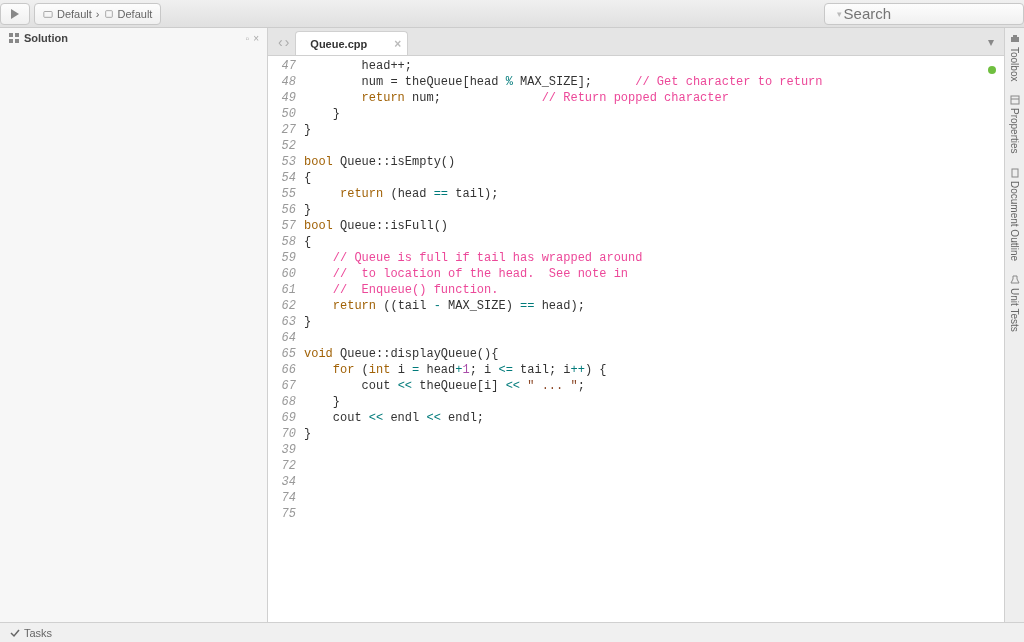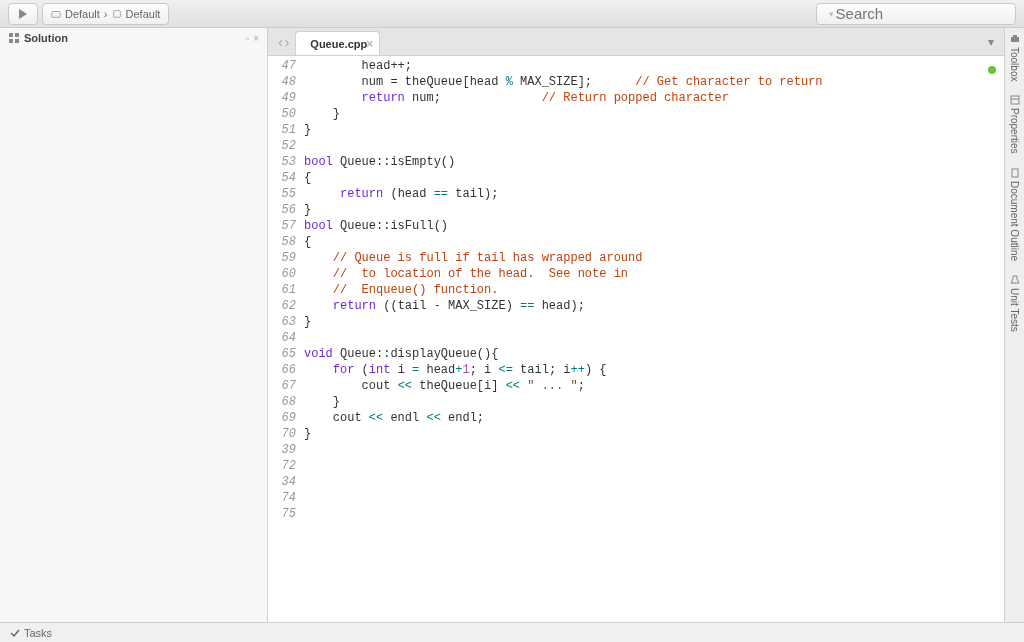--- a/index.html
+++ b/index.html
@@ -1,45 +1,45 @@
 <!DOCTYPE html>
 <html><head>
 <meta charset="utf-8">
 <style>
 * { margin: 0; padding: 0; box-sizing: border-box; }
 body { font-family: -apple-system, "Helvetica Neue", Arial, sans-serif; font-size: 12px; background: #e8e8e8; width: 1024px; height: 642px; overflow: hidden; }
-.toolbar { height: 28px; background: linear-gradient(#f0f0f0, #e0e0e0); border-bottom: 1px solid #ccc; display: flex; align-items: center; padding: 0 8px; gap: 4px; }
+.toolbar { height: 28px; background: linear-gradient(#f0f0f0, #e0e0e0); border-bottom: 1px solid #ccc; display: flex; align-items: center; padding: 0 0; gap: 4px; }
 .play-btn { width: 30px; height: 22px; background: linear-gradient(#fdfdfd,#f0f0f0); border: 1px solid #c8c8c8; border-radius: 4px; display:flex; align-items:center; justify-content:center; }
 .play-btn svg { width:12px; height:12px; }
 .crumb-box { height: 22px; background: linear-gradient(#fdfdfd,#f0f0f0); border:1px solid #c8c8c8; border-radius:4px; display:flex; align-items:center; padding:0 8px; gap:4px; color:#666; font-size:11px; }
 .center-box { flex:0 0 290px; height:22px; background:linear-gradient(#fdfdfd,#f0f0f0); border:1px solid #c8c8c8; border-radius:4px; display:flex; align-items:center; padding:0 8px; color:#666; font-size:11px; margin-left:auto; margin-right:auto; }
 .center-box svg { width:12px; height:12px; margin-right:6px; fill:#999; }
 .search-box { width:200px; height:22px; background:linear-gradient(#fdfdfd,#f0f0f0); border:1px solid #c8c8c8; border-radius:4px; display:flex; align-items:center; padding:0 8px; margin-left:auto; }
 .search-box input { border:none; outline:none; background:transparent; flex:1; font-size:15px; color:#666; }
 .search-box svg { width:12px; height:12px; fill:#999; margin-right:4px; }
 .main { display:flex; height: calc(100% - 28px - 20px); }
 .sidebar-left { width:268px; background:#f7f7f7; border-right:1px solid #d0d0d0; }
 .panel-header { padding:4px 8px; font-size:11px; color:#444; display:flex; align-items:center; gap:4px; }
 .panel-header svg { width:12px; height:12px; fill:#666; }
 .panel-controls { margin-left:auto; display:flex; gap:4px; color:#aaa; font-size:10px; }
 .editor-area { flex:1; background:#fff; display:flex; flex-direction:column; position:relative; }
 .tabbar { height:28px; background:#e5e5e5; border-bottom:1px solid #d0d0d0; display:flex; align-items:flex-end; padding-left:4px; }
 .nav-arrows { display:flex; gap:2px; padding:0 6px; align-self:center; color:#aaa; }
 .nav-arrows span { font-size:14px; cursor:default; }
-.tab { background:#fff; border:1px solid #d0d0d0; border-bottom:none; border-radius:4px 4px 0 0; padding:4px 12px 4px 14px; font-size:11px; font-weight:bold; color:#333; position:relative; height:24px; display:flex; align-items:center; }
+.tab { background:#fff; border:1px solid #d0d0d0; border-bottom:none; border-radius:4px 4px 0 0; padding:4px 40px 4px 14px; font-size:11px; font-weight:bold; color:#333; position:relative; height:24px; display:flex; align-items:center; }
 .tab .close { position:absolute; right:6px; color:#bbb; font-size:12px; }
 .dropdown-caret { margin-left:auto; padding:0 10px; color:#888; align-self:center; }
 .code-area { flex:1; overflow:auto; display:flex; font-family: Menlo, Monaco, "Courier New", monospace; font-size:12px; line-height:16px; padding:2px 0; position:relative; }
 .gutter { width:36px; text-align:right; color:#999; padding-right:8px; user-select:none; }
 .gutter div { height:16px;font-style:italic; }
 .code { flex:1; white-space:pre; color:#333; }
 .code div { height:16px; }
-.k-blue { color:#6d28d9; }
+.k-blue { color:#a16207; }
 .k-teal { color:#007a7a; }
-.k-green { color:#c2410c; }
+.k-green { color:#ec4899; }
 .k-brown { color:#8b4726; }
 .k-pink { color:#a94da9; }
 .err-dot { position:absolute; top:10px; right:8px; width:8px; height:8px; background:#6fbf3f; border-radius:50%; }
 .sidebar-right { width:20px; background:#eee; border-left:1px solid #d0d0d0; display:flex; flex-direction:column; align-items:center; padding-top:6px; gap:14px; }
 .side-tab { writing-mode:vertical-rl; font-size:10px; color:#666; display:flex; align-items:center; gap:3px; }
 .side-tab svg { width:10px; height:10px; fill:#888; }
 .statusbar { height:20px; background:#f0f0f0; border-top:1px solid #d0d0d0; display:flex; align-items:center; justify-content:flex-start; padding:0 10px; font-size:11px; color:#666; }
 .statusbar svg { width:10px; height:10px; margin-right:4px; fill:#666; }
 .ic { width:10px; height:10px; fill:#999; }
 </style>
@@ -102,21 +102,21 @@
       </div>
       <div class="dropdown-caret">▾</div>
     </div>
     <div class="code-area">
       <div class="err-dot"></div>
       <div class="gutter" id="gutter">
           <div>47</div>
           <div>48</div>
           <div>49</div>
           <div>50</div>
-          <div>51</div>
+          <div>27</div>
           <div>52</div>
           <div>53</div>
           <div>54</div>
           <div>55</div>
           <div>56</div>
           <div>57</div>
           <div>58</div>
           <div>59</div>
           <div>60</div>
           <div>61</div>

